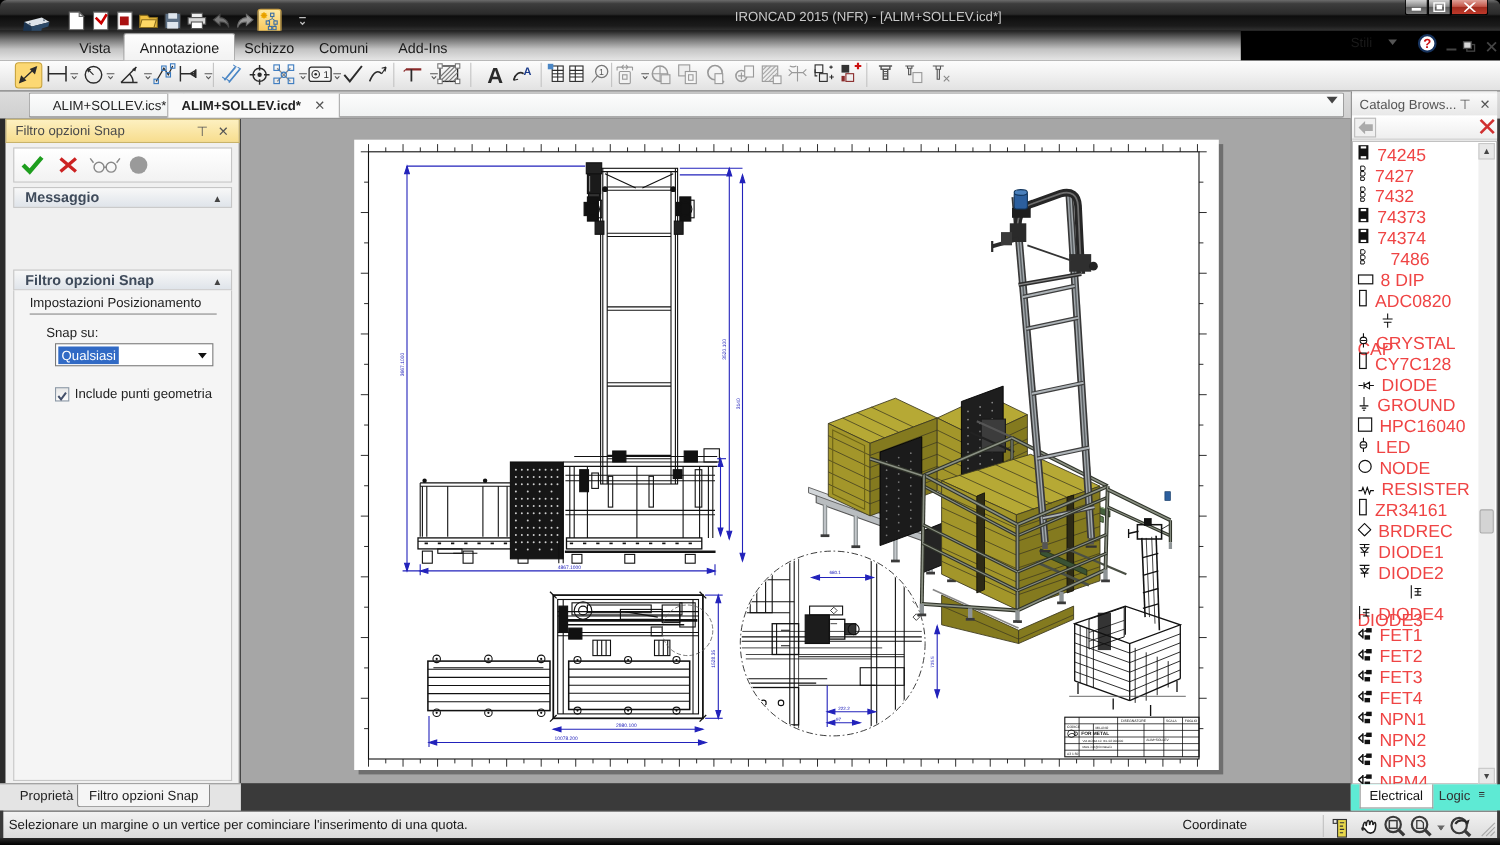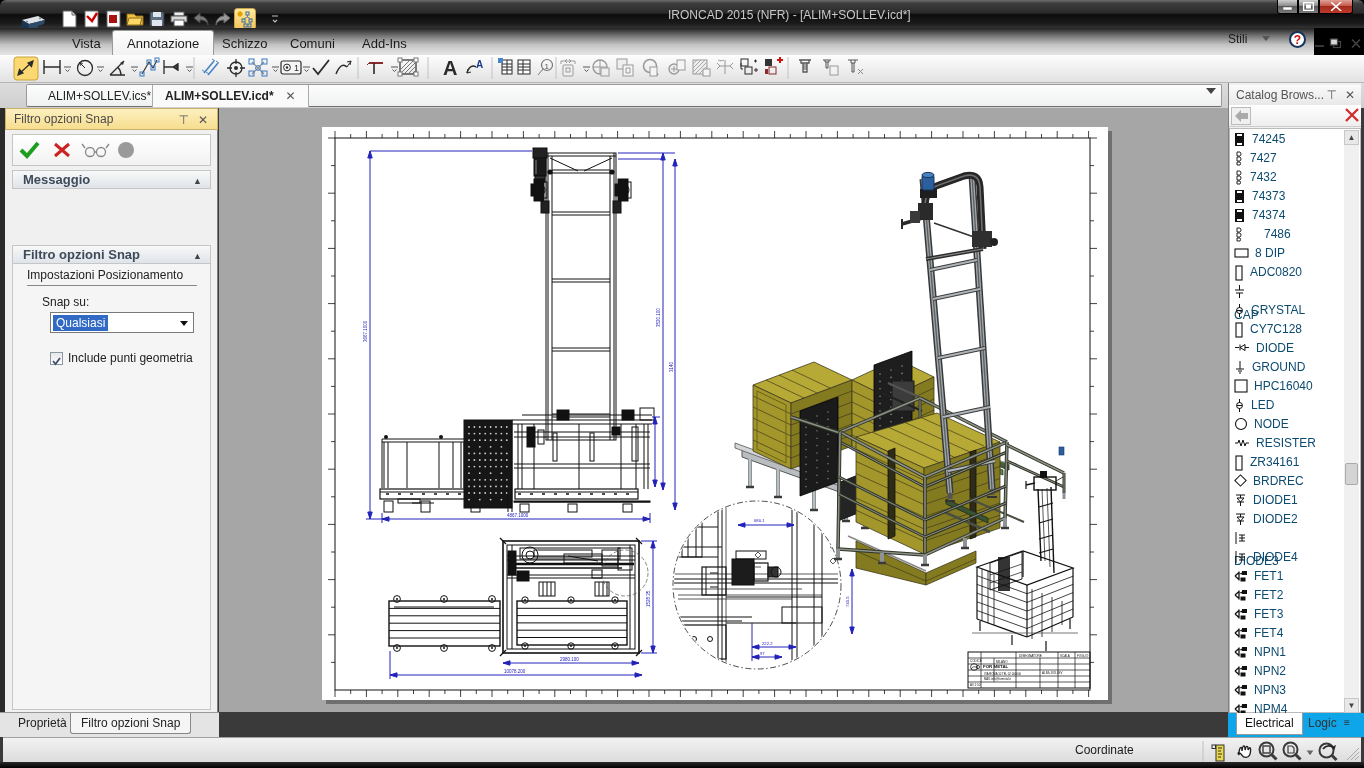--- a/index.html
+++ b/index.html
@@ -16,21 +16,21 @@
 #logo { left:17px; top:13px; width:30px; height:30px; }
 #qat { left:58px; top:8px; height:22px; display:flex; align-items:center; }
 #qat .qi { width:22px; height:22px; display:flex; align-items:center; justify-content:center; }
 #winbtns { left:1277px; top:0; width:78px; height:14px; display:flex; }
 .wb { height:14px; border:1px solid #000; border-top:none; background:linear-gradient(#cfcfcf,#8a8a8a 45%,#5a5a5a 50%,#7c7c7c); color:#fff; display:flex; align-items:center; justify-content:center; }
 .wb.min { width:21px; border-radius:0 0 0 3px; }
 .wb.max { width:21px; }
 .wb.close { width:34px; background:linear-gradient(#e0a198,#c4574a 45%,#a02c1e 50%,#c0392b); border-radius:0 0 3px 0; }
 
 
-#tabrow { left:0; top:28px; width:1314px; height:27px;
+#tabrow { left:0; top:28px; width:1128px; height:27px;
   background:linear-gradient(#222 0%, #777 30%, #c3c3c3 62%, #e6e6e6 100%); }
 .rtab { position:absolute; top:4px; height:23px; line-height:23px; padding:0 14px; font-size:13px; color:#1a1a1a; }
 .rtab.active { top:2px; height:25px; line-height:25px; background:linear-gradient(#fdfdfd,#f2f2f2); border-radius:3px 3px 0 0; border:1px solid #9a9a9a; border-bottom:none; font-weight:normal; }
 #stili { left:1228px; top:32px; color:#1a1a1a; font-size:12px; }
 #helpq { left:1289px; top:31px; width:17px; height:17px; border-radius:50%; background:#fff; border:2px solid #16325c; color:#cc1111; font-weight:bold; font-size:12px; text-align:center; line-height:14px; }
 #docbtns { left:1314px; top:36px; width:50px; height:12px; }
 
 
 #ribbon { left:0; top:55px; width:1364px; height:28px;
   background:linear-gradient(#fdfdfd,#ededed 60%,#e2e2e2); border-bottom:1px solid #b5b5b5; }
@@ -76,24 +76,24 @@
 
 #sheetbar { left:219px; top:712px; width:1009px; height:25px; background:#e4e4e4; border-top:1px solid #999; }
 #sheet1tab { position:absolute; left:66px; top:0px; height:22px; background:#f5f5f5; border:1px solid #888; border-top:none; font-weight:bold; font-size:12px; padding:2px 16px 0 12px; color:#111; clip-path:polygon(0 0, calc(100% - 12px) 0, 100% 100%, 0 100%); }
 
 
 #rpanel { left:1228px; top:83px; width:133px; height:654px; background:#f0f0f0; border-left:1px solid #808080; }
 #rp-head { left:1229px; top:85px; width:132px; height:20px; font-size:12px; color:#555; padding-left:7px; line-height:20px; background:linear-gradient(#fafafa,#e8e8e8); }
 #rp-tools { left:1229px; top:105px; width:132px; height:22px; background:linear-gradient(#fff,#eee); border-bottom:1px solid #ccc; }
 #backbtn { position:absolute; left:1231px; top:107px; width:20px; height:18px; border:1px solid #bbb; background:#f0f0f0; }
 #rp-list { left:1229px; top:128px; width:132px; height:585px; background:#fff; border:1px solid #bbb; }
-.citem { position:absolute; left:4px; font-size:12px; color:#0c4a6e; height:19px; display:flex; align-items:flex-start; gap:6px; }
+.citem { position:absolute; left:4px; font-size:16px; color:#ef4444; height:19px; display:flex; align-items:flex-end; gap:6px; }
 .citem .lbl { padding-top:0px; }
 #rp-scroll { position:absolute; right:1px; top:1px; width:15px; height:583px; background:#f0f0f0; }
-#rp-tabs { left:1228px; top:713px; width:136px; height:24px; background:#0ea5e9; }
+#rp-tabs { left:1228px; top:713px; width:136px; height:24px; background:#5eead4; }
 .rptab { position:absolute; top:0; height:22px; font-size:12px; color:#333; line-height:20px; padding:0 8px; }
 .rptab.on { background:#fff; border:1px solid #999; border-top:none; color:#111; }
 
 
 #statusbar { left:0; top:737px; width:1364px; height:25px; background:linear-gradient(#f2f2f2,#dcdcdc); border-top:1px solid #a0a0a0; }
 #status-text { position:absolute; left:8px; top:5px; font-size:12px; color:#1a1a1a; }
 #coord { position:absolute; left:1075px; top:5px; font-size:12px; color:#1a1a1a; }
 #bottomedge { left:0; top:762px; width:1364px; height:6px; background:linear-gradient(#2a2a2a,#000); }
 svg text { font-family:"Liberation Sans", sans-serif; }
 </style>
@@ -1556,20 +1556,21 @@
       <div style="position:absolute;bottom:0;left:0;width:15px;height:15px;background:#e8e8e8;border:1px solid #c8c8c8;font-size:8px;text-align:center;line-height:14px;color:#444;">▼</div>
     </div>
   </div>
   <div class="abs" id="rp-tabs">
     <span class="rptab on" style="left:8px;">Electrical</span>
     <span class="rptab" style="left:72px;">Logic</span>
     <span style="position:absolute;left:116px;top:4px;font-size:10px;color:#333;">≡</span>
   </div>
 
   <div class="abs" id="statusbar">
+    <div id="status-text">Selezionare un margine o un vertice per cominciare l'inserimento di una quota.</div>
     <div id="coord">Coordinate</div>
     <svg class="abs" style="left:1185px;top:1px;" width="175" height="23" viewBox="0 0 175 23" id="statussvg">
         <path d="M18 2v20M-222 2v20" stroke="#c0c0c0"></path>
         <rect x="27" y="6" width="3.5" height="3.5" fill="none" stroke="#333"></rect>
         <rect x="31" y="6" width="8" height="16" fill="#e8d84a" stroke="#333"></rect>
         <path d="M33 9h4M33 12h3M33 15h4M33 18h3" stroke="#333"></path>
         <g transform="translate(50,3)">
           <path d="M4 11c0-2 .8-5.5 1.8-5.5S7 7 7 9c.3-2.5.8-5 1.8-5s1.3 2 1.3 4c.4-1.8.9-3.6 1.8-3.6s1.2 1.8 1.2 3.6c.4-1.2.9-2.2 1.7-2.2 1 0 1.2 4.5-.3 7.5-1.3 2.6-5.6 3-7.6-.2C6 11.6 3.4 9.6 3.2 11c-.1.8.5 1.4.8 2z" fill="#fff" stroke="#222" stroke-width="1.4"></path>
         </g>
         <g transform="translate(73,2)">

